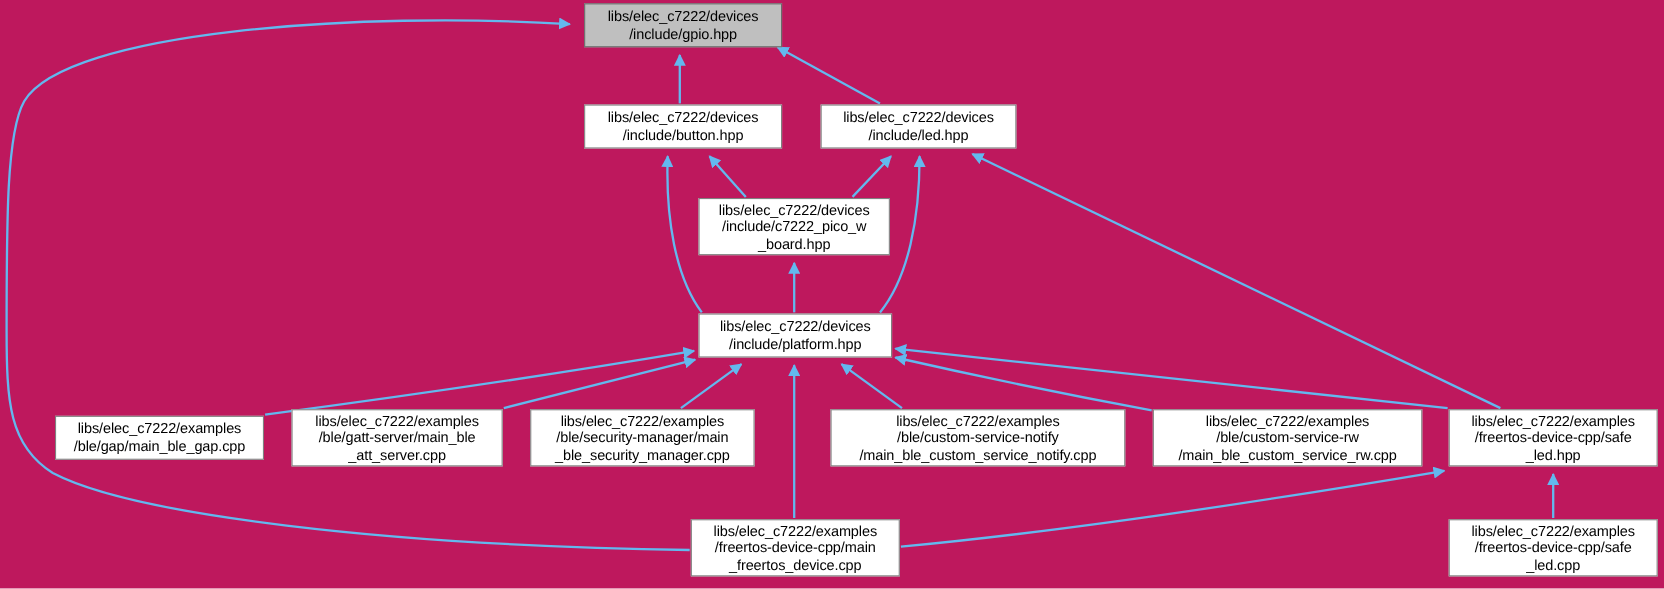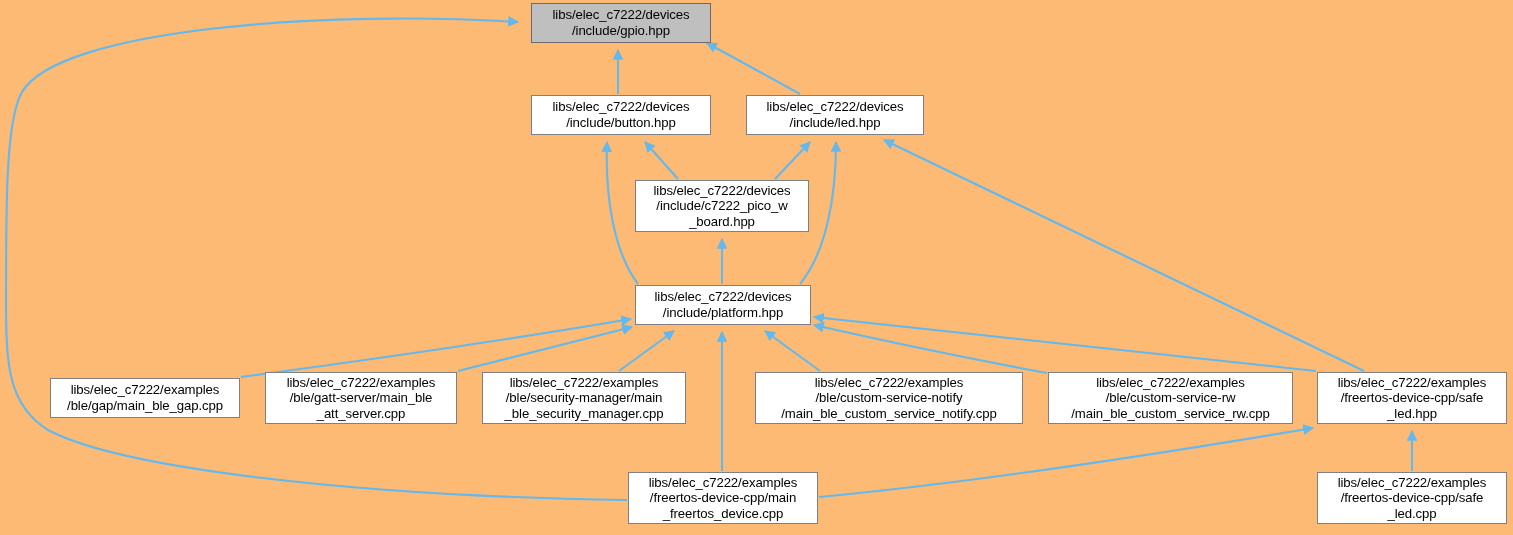--- a/index.html
+++ b/index.html
@@ -4,21 +4,21 @@
 <style>
   html, body {
     margin: 0;
     padding: 0;
     background: #ffffff;
   }
   #canvas {
     position: relative;
     width: 1513px;
     height: 535px;
-    background: #fdba74;
+    background: #be185d;
     font-family: "Liberation Sans", sans-serif;
     overflow: hidden;
   }
   #edges {
     position: absolute;
     left: 0;
     top: 0;
     width: 1513px;
     height: 535px;
     pointer-events: none;

